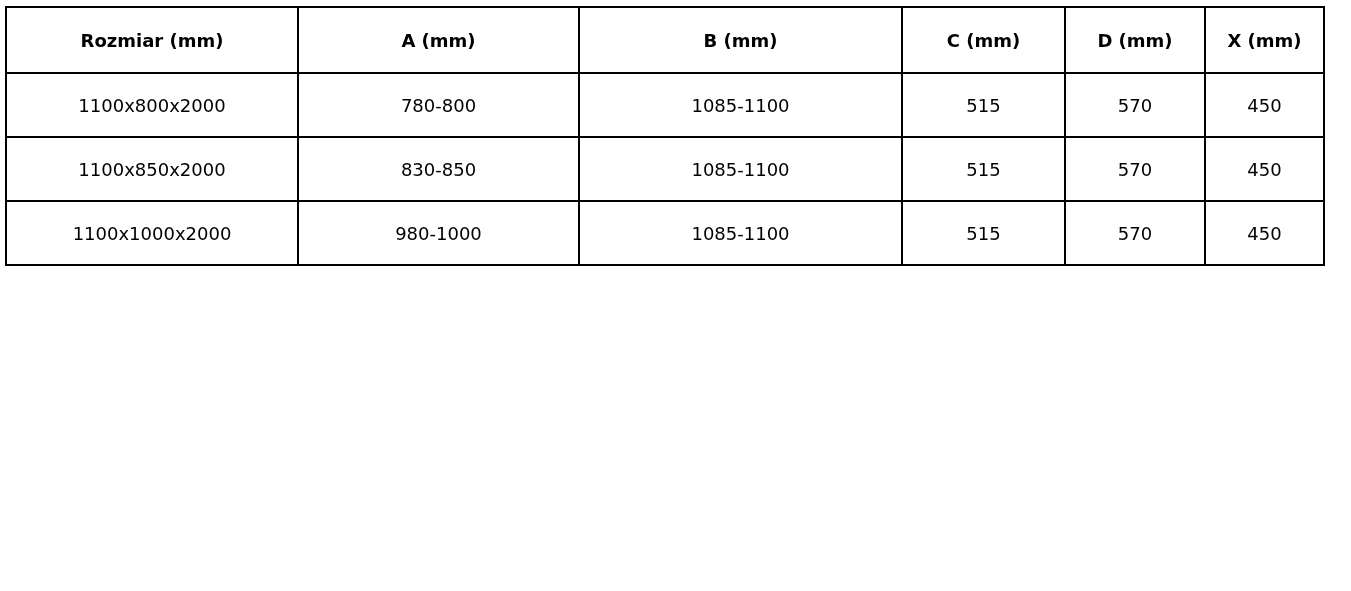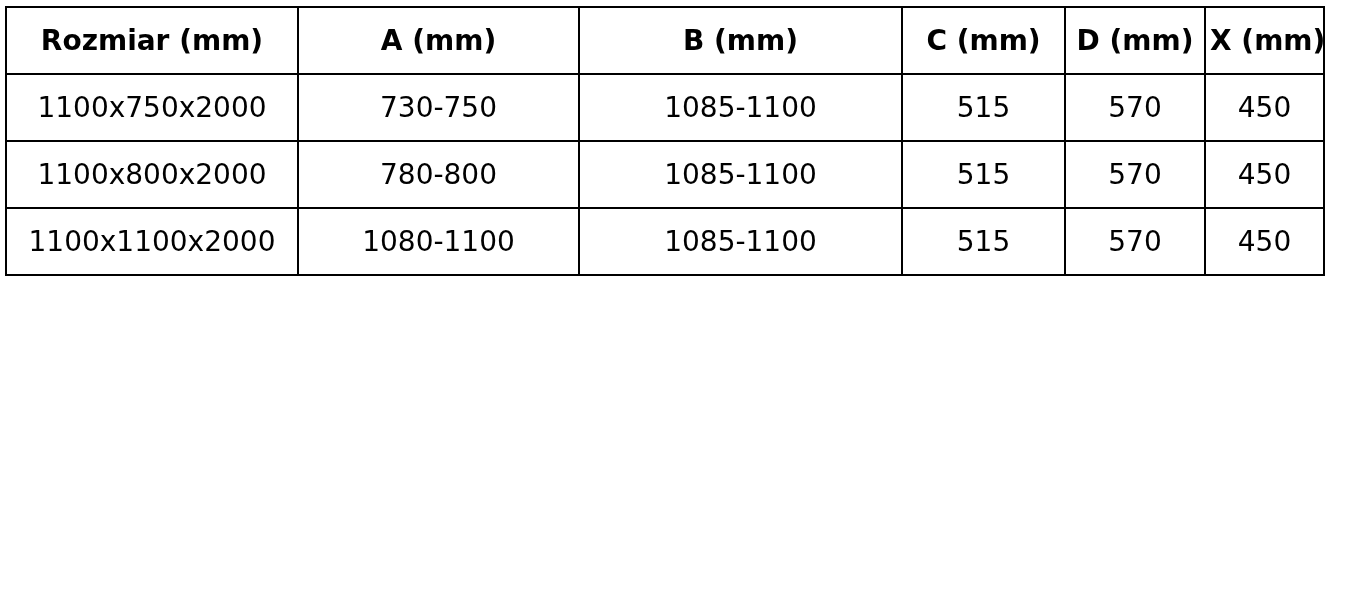--- a/index.html
+++ b/index.html
@@ -23,21 +23,21 @@
     border-collapse: collapse;
     width: 1318px;
     margin: 6px 0 0 5px;
     table-layout: fixed;
   }
   table.spec-table th,
   table.spec-table td {
     border: 2px solid #000000;
     text-align: center;
     vertical-align: middle;
-    font-size: 28px;
+    font-size: 18px;
     height: 64px;
     padding: 16px 4px;
     box-sizing: border-box;
     white-space: nowrap;
   }
   table.spec-table th {
     font-weight: bold;
     height: 66px;
   }
   
@@ -66,38 +66,38 @@
         <th>Rozmiar (mm)</th>
         <th>A (mm)</th>
         <th>B (mm)</th>
         <th>C (mm)</th>
         <th>D (mm)</th>
         <th>X (mm)</th>
       </tr>
     </thead>
     <tbody>
       <tr>
-        <td>1100x750x2000</td>
-        <td>730-750</td>
-        <td>1085-1100</td>
-        <td>515</td>
-        <td>570</td>
-        <td>450</td>
-      </tr>
-      <tr>
         <td>1100x800x2000</td>
         <td>780-800</td>
         <td>1085-1100</td>
         <td>515</td>
         <td>570</td>
         <td>450</td>
       </tr>
       <tr>
-        <td>1100x1100x2000</td>
-        <td>1080-1100</td>
+        <td>1100x850x2000</td>
+        <td>830-850</td>
+        <td>1085-1100</td>
+        <td>515</td>
+        <td>570</td>
+        <td>450</td>
+      </tr>
+      <tr>
+        <td>1100x1000x2000</td>
+        <td>980-1000</td>
         <td>1085-1100</td>
         <td>515</td>
         <td>570</td>
         <td>450</td>
       </tr>
     </tbody>
   </table>
 </div>
 
 </body></html>

